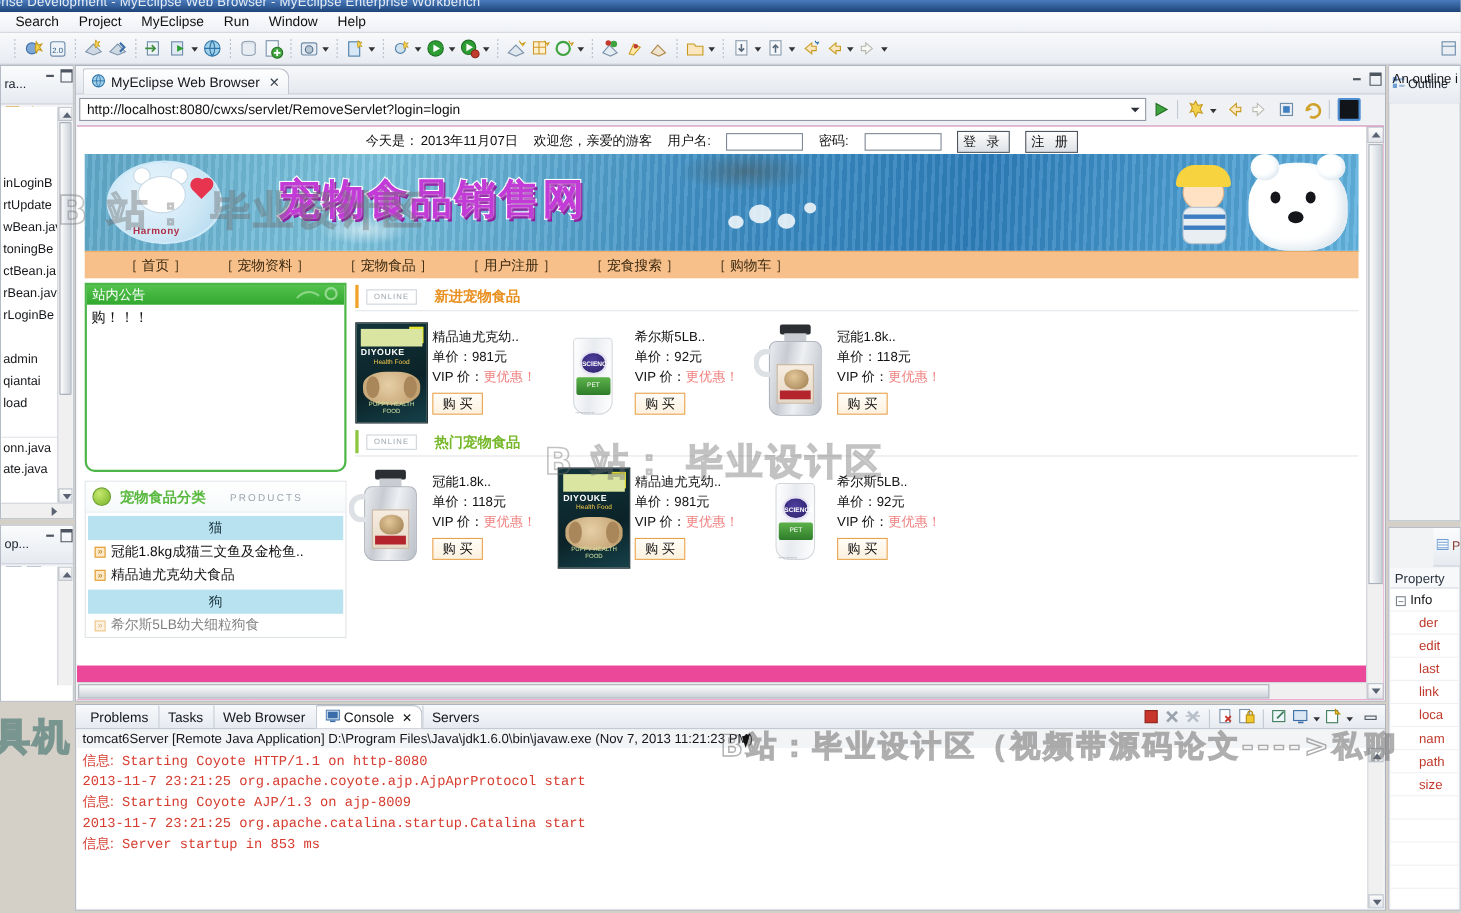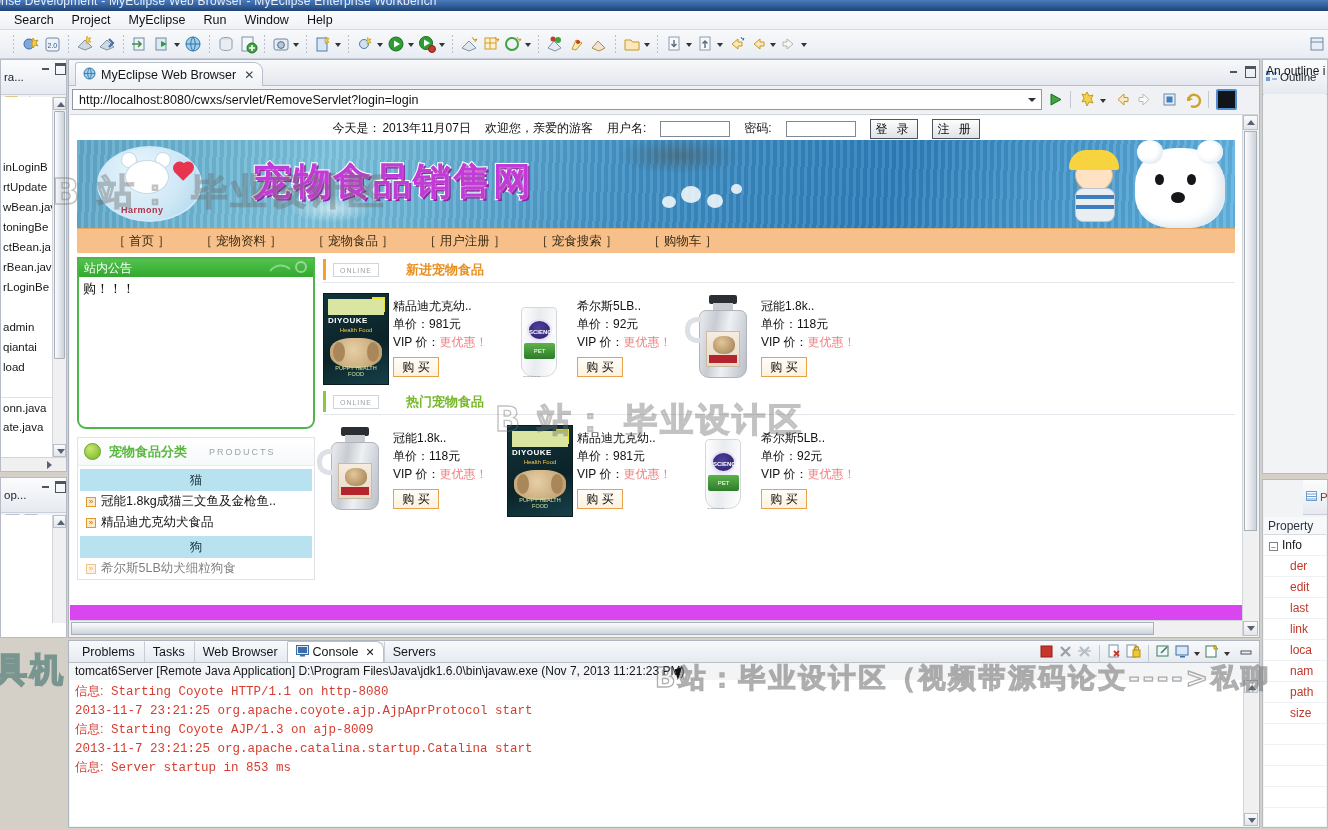--- a/index.html
+++ b/index.html
@@ -90,21 +90,21 @@
      padding:0 2px 0 6px; font-size:12.5px; color:#111;justify-content:center;}
   .urlbox .txt{ flex:1; white-space:nowrap; overflow:hidden;}
   .combobtn{ width:15px;height:19px; position:relative;}
   .combobtn:after{ content:""; position:absolute; left:4px; top:8px;
      border-left:4px solid transparent;border-right:4px solid transparent;
      border-top:4px solid #2a2f38;}
   .ubtn{ width:21px;height:21px; margin-left:3px; position:relative; border-radius:2px;}
   .usep{ width:1px;height:17px;margin:0 4px; background:#c3c9d2;}
   
   .viewport{ position:absolute; left:1px; top:54px; right:1px; bottom:1px;
-     background:#d946ef; overflow:hidden; border-top:1px solid #cfd4db;}
+     background:#ec4899; overflow:hidden; border-top:1px solid #cfd4db;}
   .vscrollR{ position:absolute; right:0; top:0; bottom:0; width:16px;
      background:#f0f0f0; border-left:1px solid #d2d6dc; }
   .hscrollB{ position:absolute; left:0; right:16px; bottom:0; height:16px;
      background:#f0f0f0; border-top:1px solid #d2d6dc; }
   
   .page{ position:absolute; left:0; top:0; width:1172px; height:490px; background:#fff; }
   .topbar{ height:25px; display:flex; align-items:center; justify-content:center;
      gap:14px; font-size:12px; color:#111; background:#fff; padding-top:2px;}
   .topbar b{ font-weight:normal; }
   .tinput{ width:70px;height:16px;border:1px solid #7f8894; background:#fff;}
@@ -183,21 +183,21 @@
   .frogIcon{ width:17px;height:17px;border-radius:50%;
      background:radial-gradient(circle at 35% 32%,#c7e86d,#76b32a); border:1px solid #6a9f2a;}
   .catGroup{ background:#b8e2ef; text-align:center; font-size:12.5px;
      color:#16303a; height:22px; line-height:22px; margin:3px 2px 0 2px;}
   .catItem{ display:flex; align-items:center; gap:5px; padding:2px 0 2px 8px;
      font-size:12.5px; color:#111; white-space:nowrap; overflow:hidden;}
   .catIco{ width:10px;height:10px;border:1px solid #e09a2c; background:#fde9c8;
      font-size:8px; line-height:8px; text-align:center; color:#b5730f; flex:0 0 auto;}
   .pright{ flex:1; }
   .secHd{ height:26px; border-bottom:1px solid #e3e6ea; display:flex;
-     align-items:center; gap:27px; background:#fff; position:relative;}
+     align-items:center; gap:16px; background:#fff; position:relative;}
   .secHd:before{ content:""; position:absolute; left:0; top:2px; bottom:2px;
      width:3px; background:#f0a22a;}
   .secHd.green:before{ background:#8dc63f;}
   .onlineBadge{ margin-left:10px; width:46px;height:14px; border:1px solid #cfd5da;
      background:#fff; color:#9aa3ab; font-size:7px; letter-spacing:1px;
      text-align:center; line-height:13px;}
   .secTtl{ font-size:13px; font-weight:bold; color:#e89020;}
   .secTtl.green{ color:#76b82a; }
   .prodRow{ display:flex; padding:10px 0 4px 0; }
   .prodCell{ width:184px; display:flex; gap:4px; }

